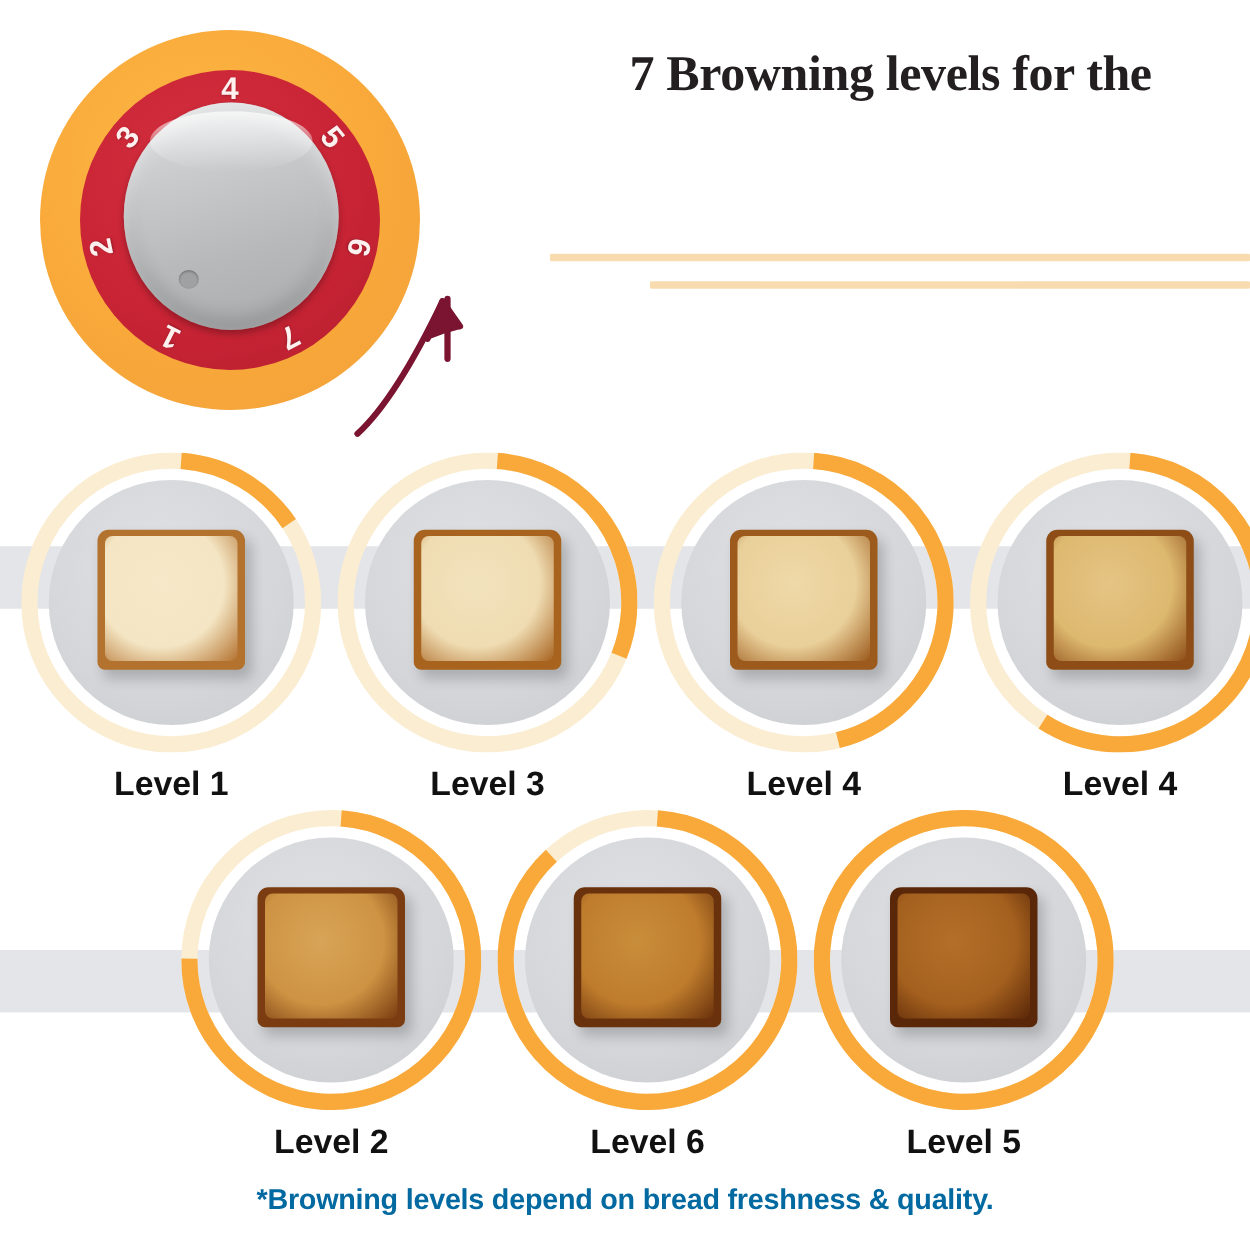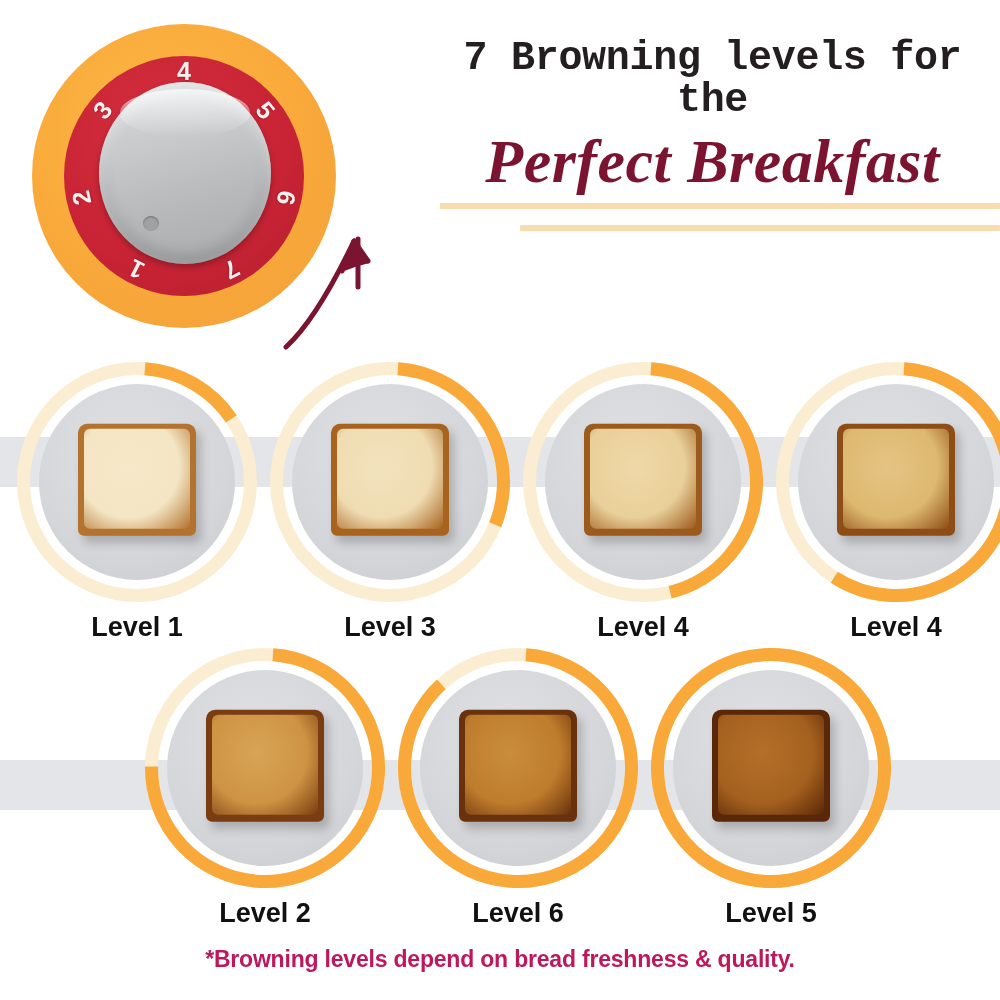--- a/index.html
+++ b/index.html
@@ -49,21 +49,21 @@
     position:absolute;left:50%;top:50%;width:26px;height:26px;margin:-13px 0 0 -13px;
     display:flex;align-items:center;justify-content:center;
     text-shadow:0 1px 2px rgba(0,0,0,.25);
   }
 
   
   .headline{position:absolute;left:440px;top:38px;width:545px;}
   .headline .l1{
     font-size:40px;font-weight:700;color:#231f20;letter-spacing:-.3px;
     text-align:center;line-height:1.05;
-    font-family:Liberation Mono, monospace;
+    font-family:Liberation Serif, serif;
   }
   .headline .l2{
     margin-top:8px;text-align:center;
     font-family:"Liberation Serif", serif;
     font-style:italic;font-weight:700;
     font-size:62px;line-height:1.0;color:#7b1430;
     letter-spacing:.5px;
   }
   .rule{position:absolute;background:#f8dcb0;height:6px;border-radius:1px;}
   .rule.r1{left:440px;top:203px;width:560px;}
@@ -95,21 +95,21 @@
   .crust{position:absolute;left:0;top:0;right:0;bottom:0;border-radius:9px;}
   .label{
     position:absolute;left:0;top:250px;width:240px;text-align:center;
     font-size:27px;font-weight:700;color:#111;
     font-family:"Liberation Sans", sans-serif;
   }
 
   
   .footnote{
     position:absolute;left:0;top:946px;width:1000px;text-align:center;
-    font-size:23px;font-weight:700;color:#be185d;
+    font-size:23px;font-weight:700;color:#0369a1;
     font-family:"Liberation Sans", sans-serif;
     letter-spacing:-.2px;
   }
 </style>
 </head>
 <body>
 
 <div class="stage">
 
   <div class="band row1"></div>
@@ -137,21 +137,20 @@
       <path d="M16,172 C40,150 62,112 84,66" fill="none" stroke="#7B1430" stroke-width="5" stroke-linecap="round"></path>
       <path d="M84,66 L72,96 M84,66 L98,86" fill="none" stroke="#7B1430" stroke-width="5" stroke-linecap="round"></path>
       <path d="M84,66 L69,98 L85,92 L99,88 Z" fill="#7B1430"></path>
       <path d="M101,112 L101,66 L84,60 L84,108 Z" fill="#7B1430" opacity="0"></path>
       <path d="M88,64 L88,112" stroke="#7B1430" stroke-width="5" stroke-linecap="round" fill="none"></path>
     </svg>
   </div>
 
   <div class="headline">
     <div class="l1">7 Browning levels for the</div>
-    <div class="l2">Perfect Breakfast</div>
   </div>
   <div class="rule r1"></div>
   <div class="rule r2"></div>
 
   <div class="levels" id="levels-container">
       <div class="level" style="left: 17px; top: 362px;">
         <div class="ring">
           <svg width="240" height="240" viewBox="0 0 240 240">
             <circle cx="120" cy="120" r="113.5" fill="none" stroke="#FBEDD2" stroke-width="13"></circle>
             <circle cx="120" cy="120" r="113.5" fill="none" stroke="#F9A93A" stroke-width="13" stroke-dasharray="103.40552219290802 609.736010171975" stroke-dashoffset="0" transform="rotate(-86 120 120)"></circle>

